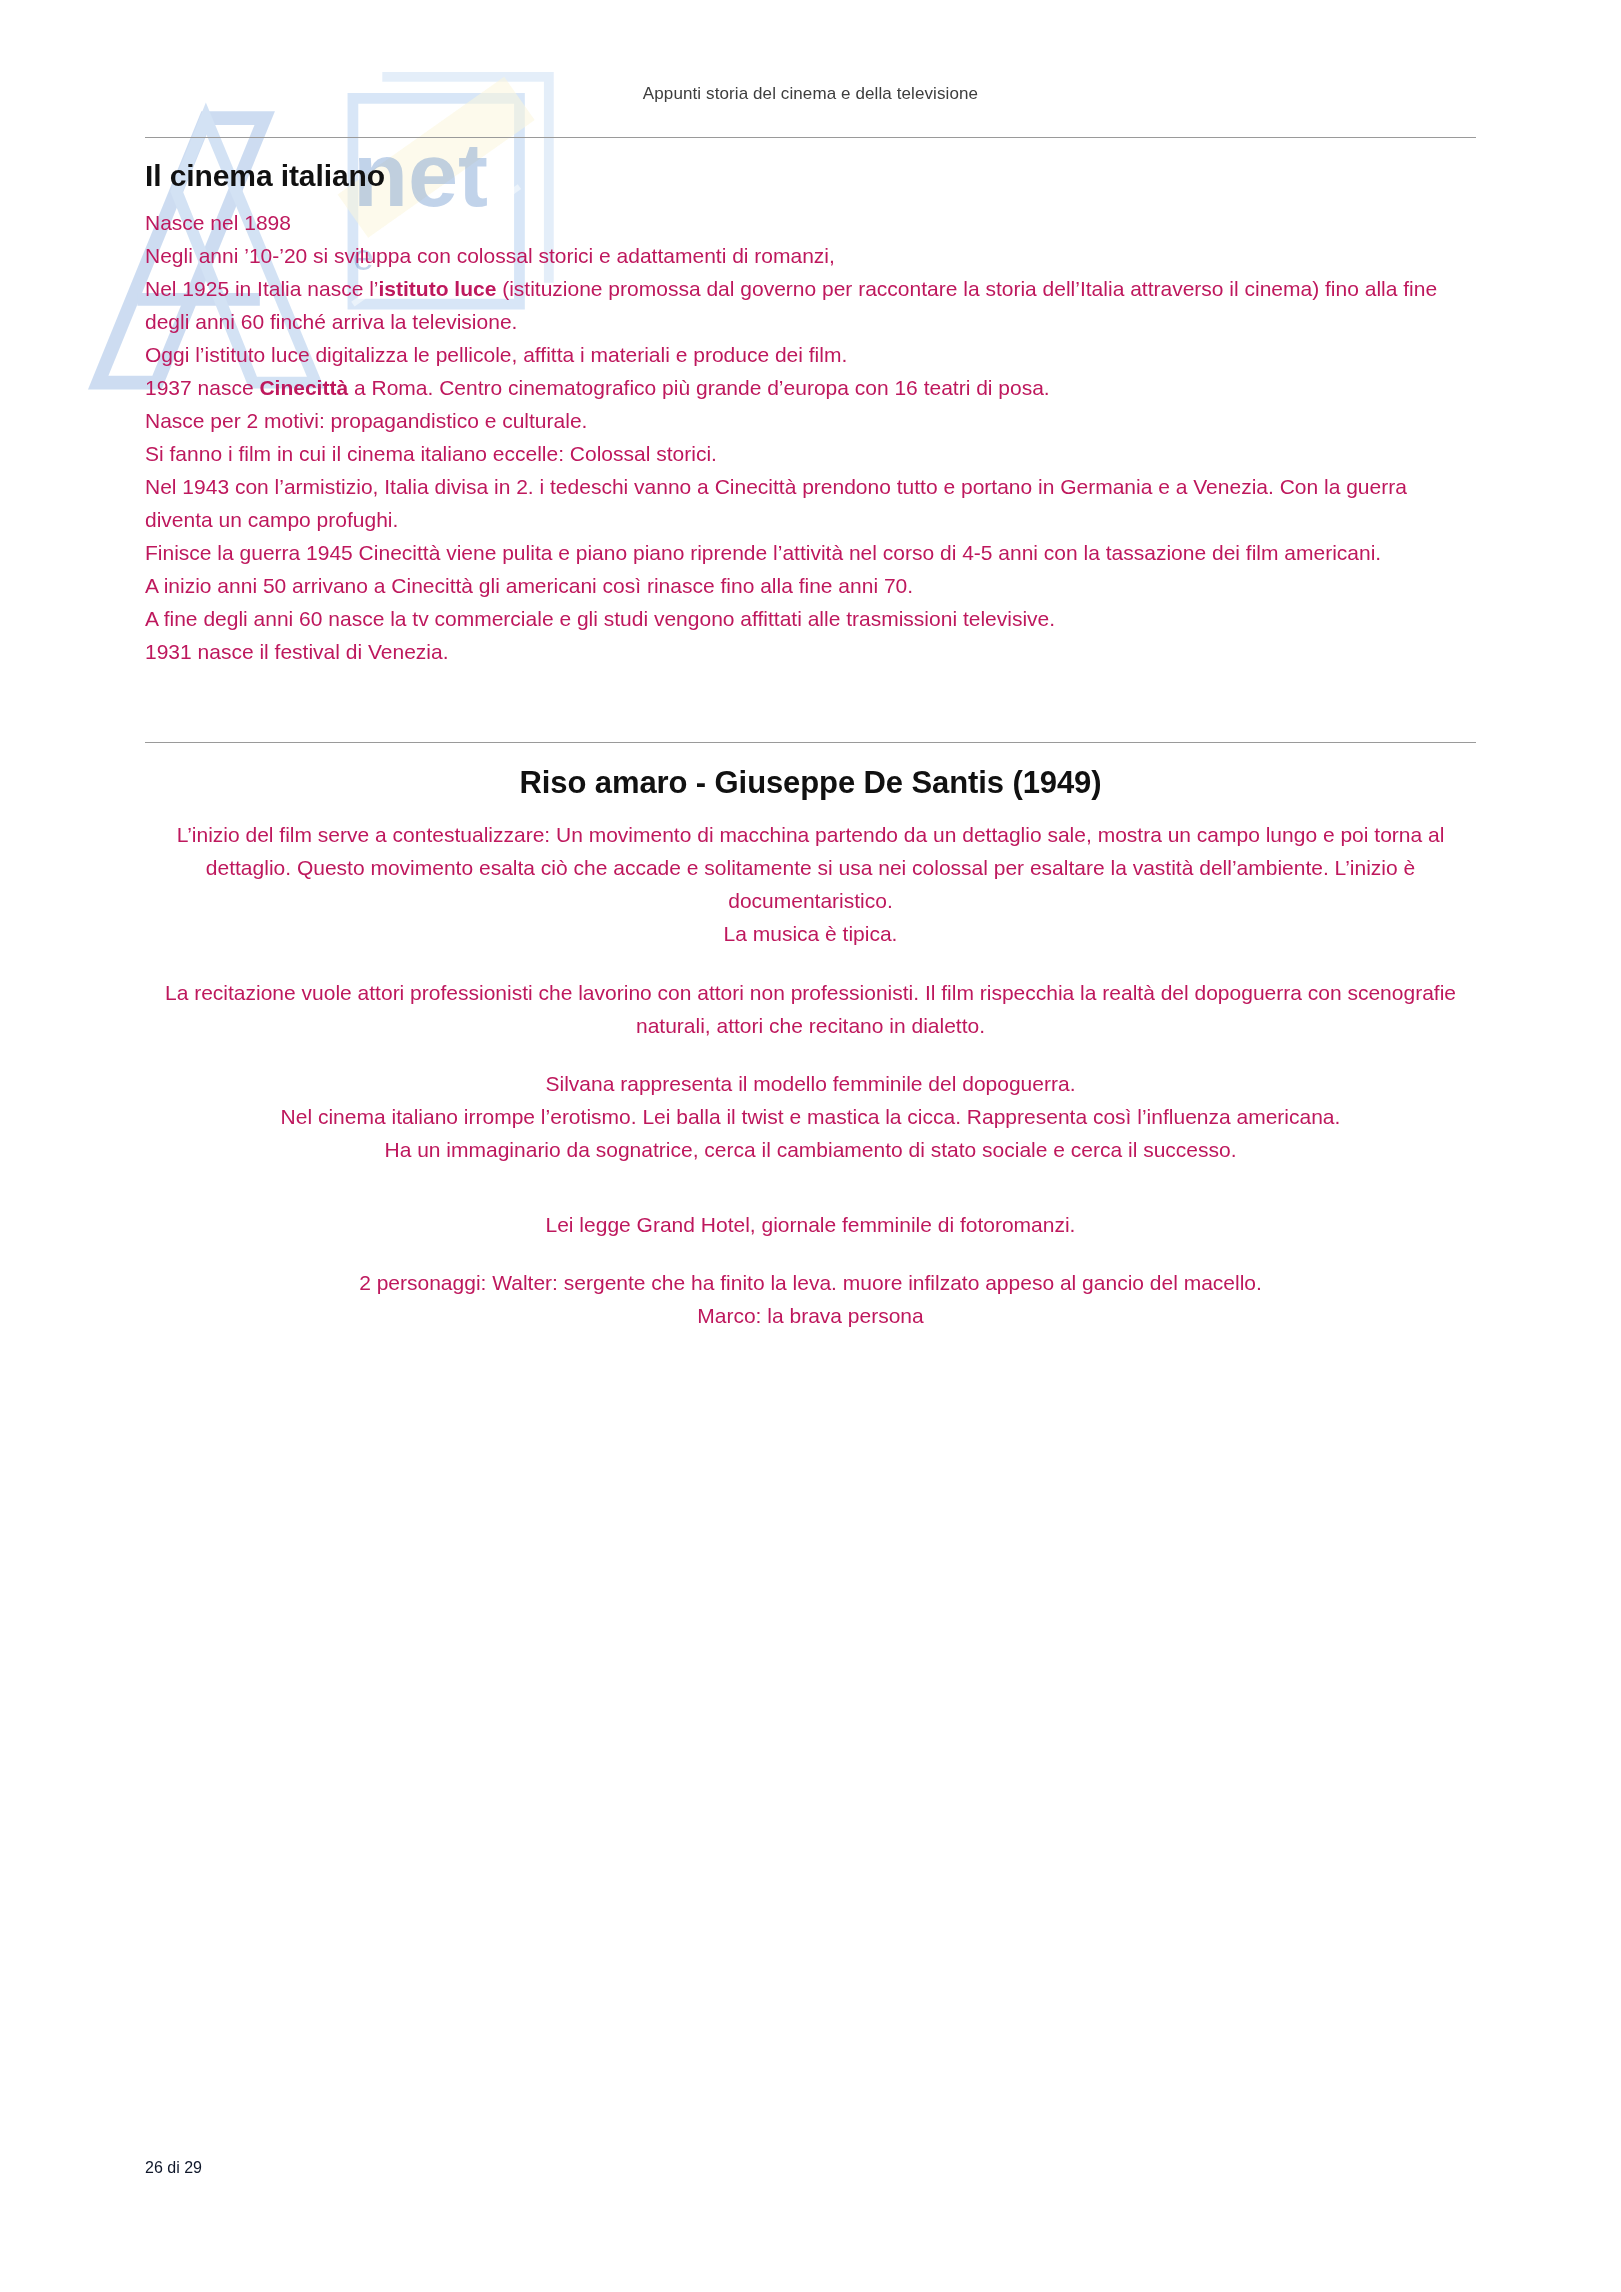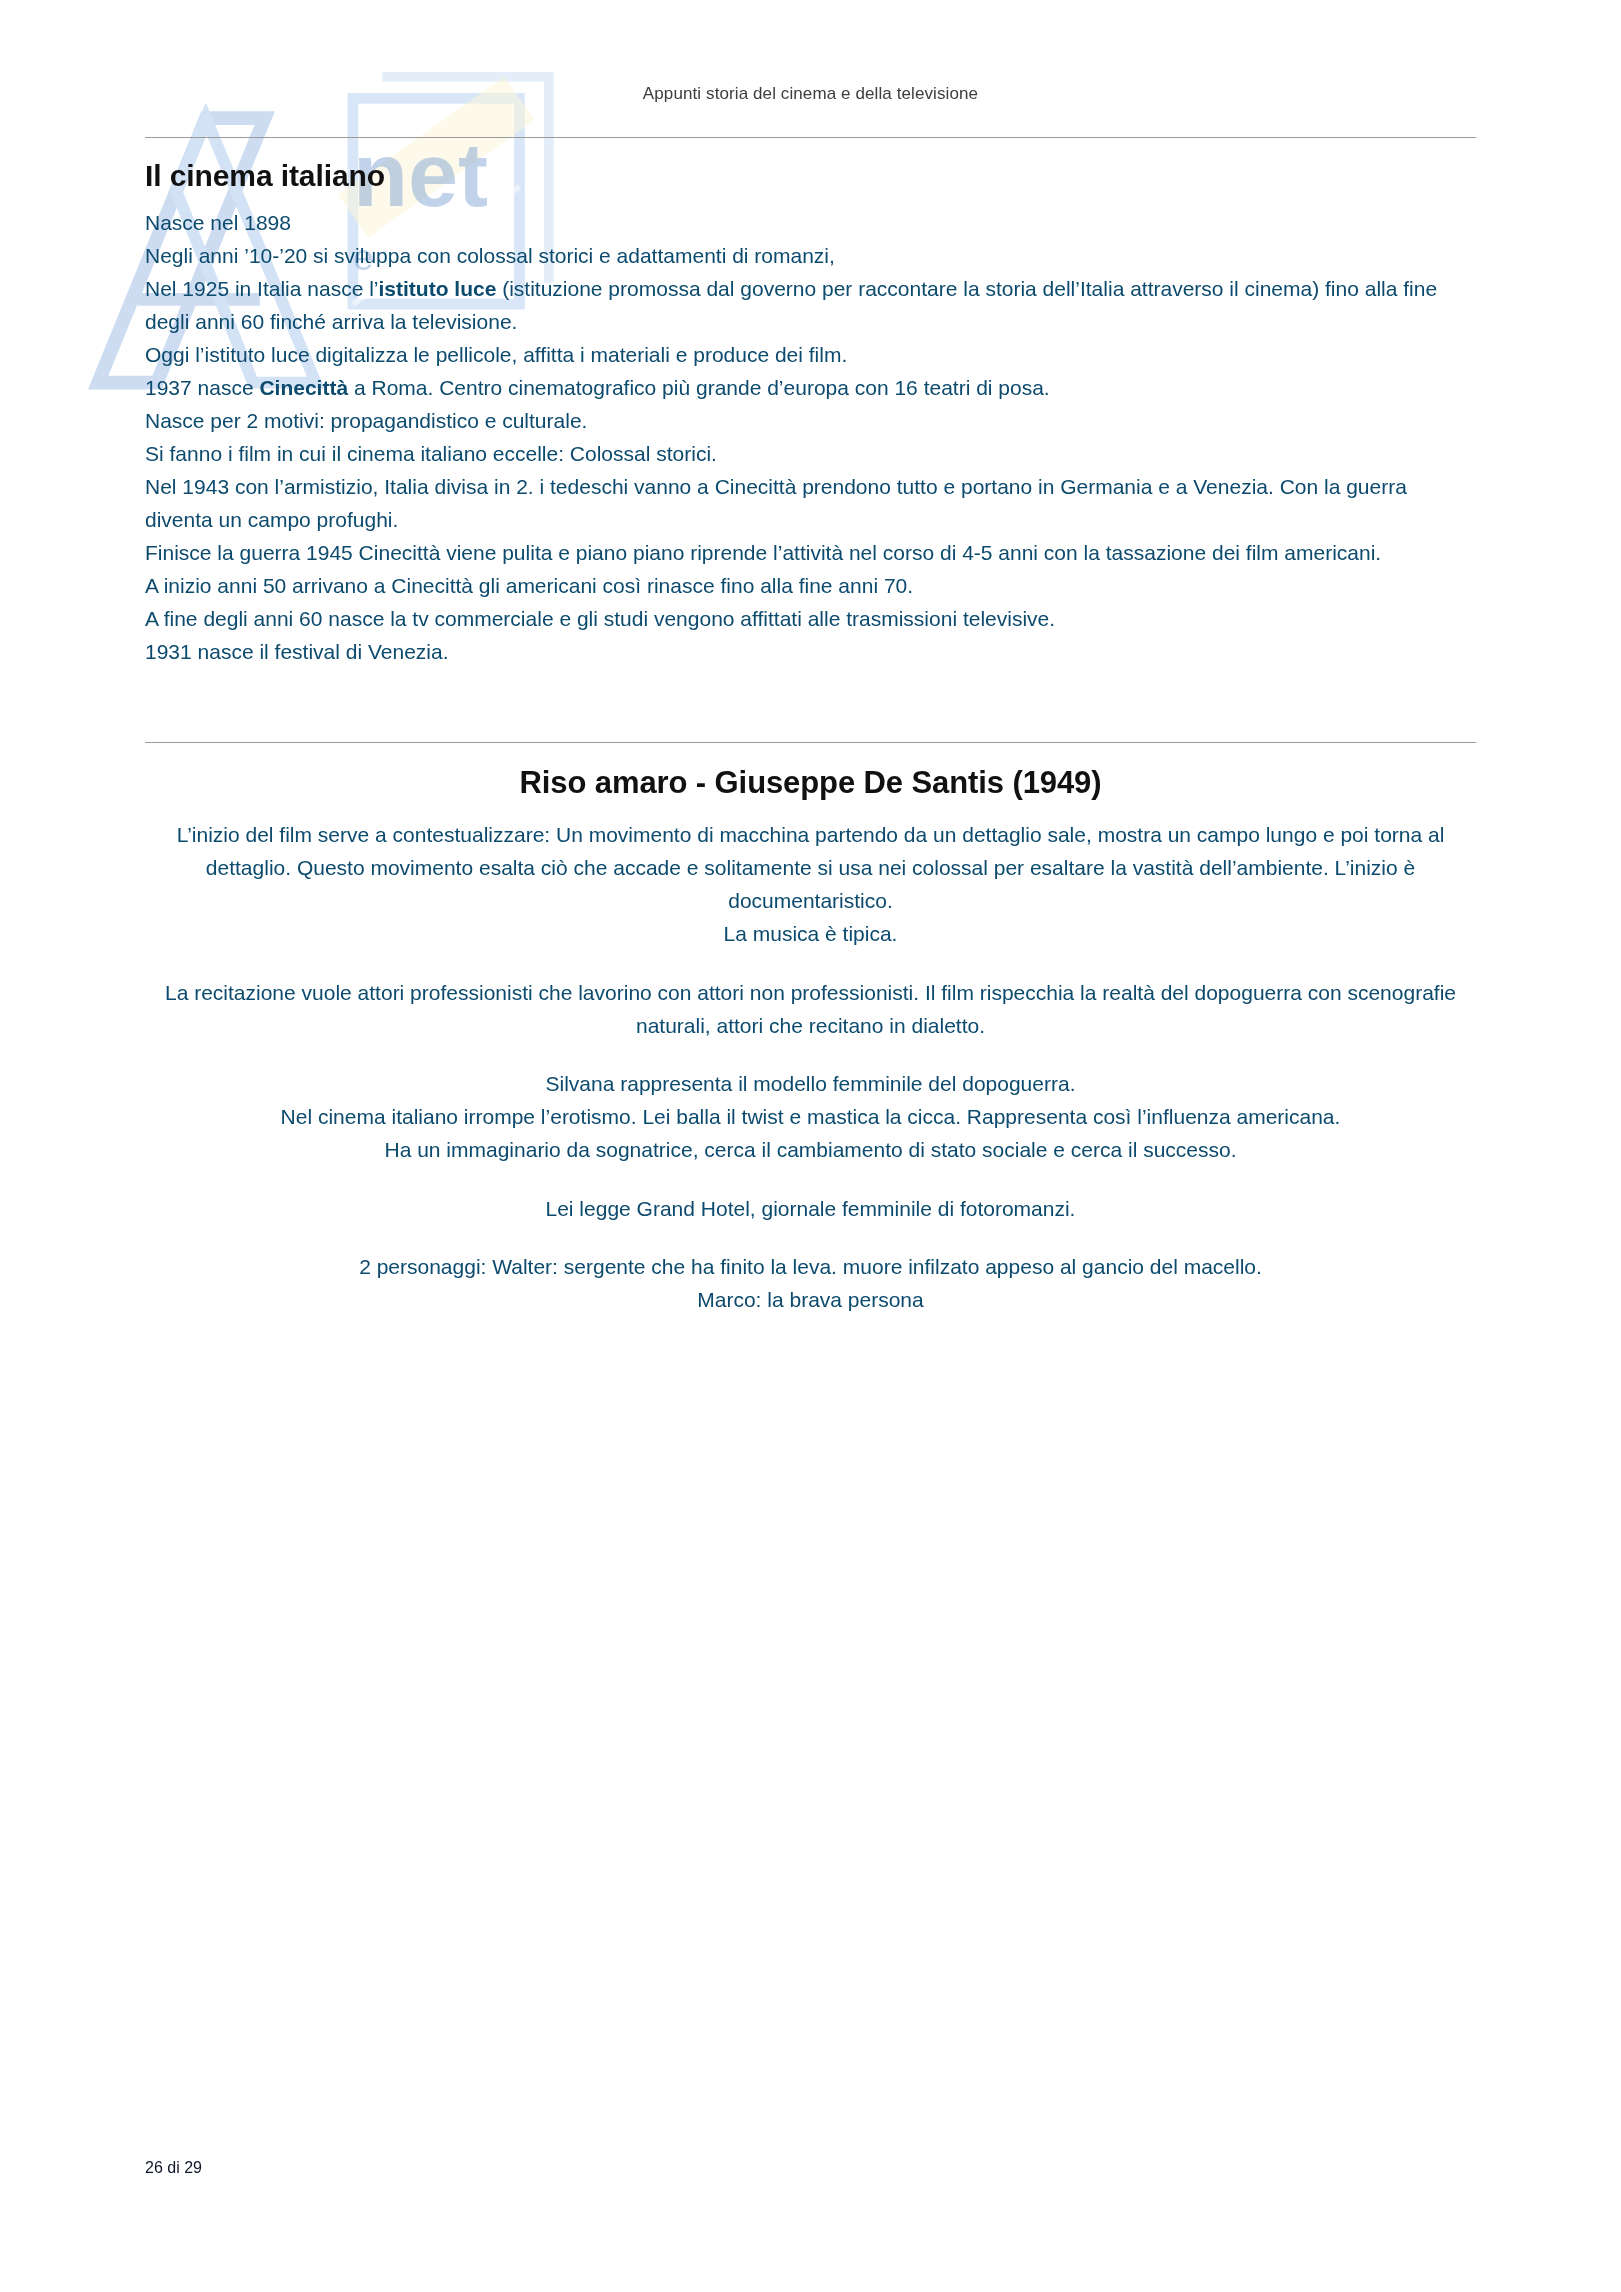--- a/index.html
+++ b/index.html
@@ -64,21 +64,21 @@
     font-weight: bold;
     margin: 20.6px 0 13.7px 0;
     letter-spacing: -0.1px;
     color: #111;
   }
 
   .para {
     font-size: 21px;
     line-height: 33px;
     margin: 0;
-    color: #0c4a6e;
+    color: #be185d;
   }
 
   .block-gap { height: 25.5px; }
 
   .section-two { margin-top: 74px; text-align: center; }
 
   h1.section-title.two {
     font-size: 31px;
     margin: 21.6px 0 17.6px 0;
   }
@@ -143,21 +143,21 @@
 
       <p class="para" style="white-space:pre-line;">L’inizio del film serve a contestualizzare: Un movimento di macchina partendo da un dettaglio sale, mostra un campo lungo e poi torna al dettaglio. Questo movimento esalta ciò che accade e solitamente si usa nei colossal per esaltare la vastità dell’ambiente. L’inizio è documentaristico.
 La musica è tipica.</p>
       <div class="block-gap"></div>
       <p class="para" style="white-space:pre-line;">La recitazione vuole attori professionisti che lavorino con attori non professionisti. Il film rispecchia la realtà del dopoguerra con scenografie naturali, attori che recitano in dialetto.</p>
       <div class="block-gap"></div>
       <p class="para" style="white-space:pre-line;">Silvana rappresenta il modello femminile del dopoguerra.
 Nel cinema italiano irrompe l’erotismo. Lei balla il twist e mastica la cicca. Rappresenta così l’influenza americana.
 Ha un immaginario da sognatrice, cerca il cambiamento di stato sociale e cerca il successo.</p>
       <div class="block-gap"></div>
-      <p class="para" style="white-space:pre-line;">Lei legge Grand Hotel, giornale femminile di fotoromanzi.</p>
+      <p class="para" style="white-space:pre-line;margin-top:16px;">Lei legge Grand Hotel, giornale femminile di fotoromanzi.</p>
       <div class="block-gap"></div>
       <p class="para" style="white-space:pre-line;">2 personaggi: Walter: sergente che ha finito la leva. muore infilzato appeso al gancio del macello.
 Marco: la brava persona</p>
     </div>
   </div>
 
   <div class="footer">26 di 29</div>
 </div>
 
 

